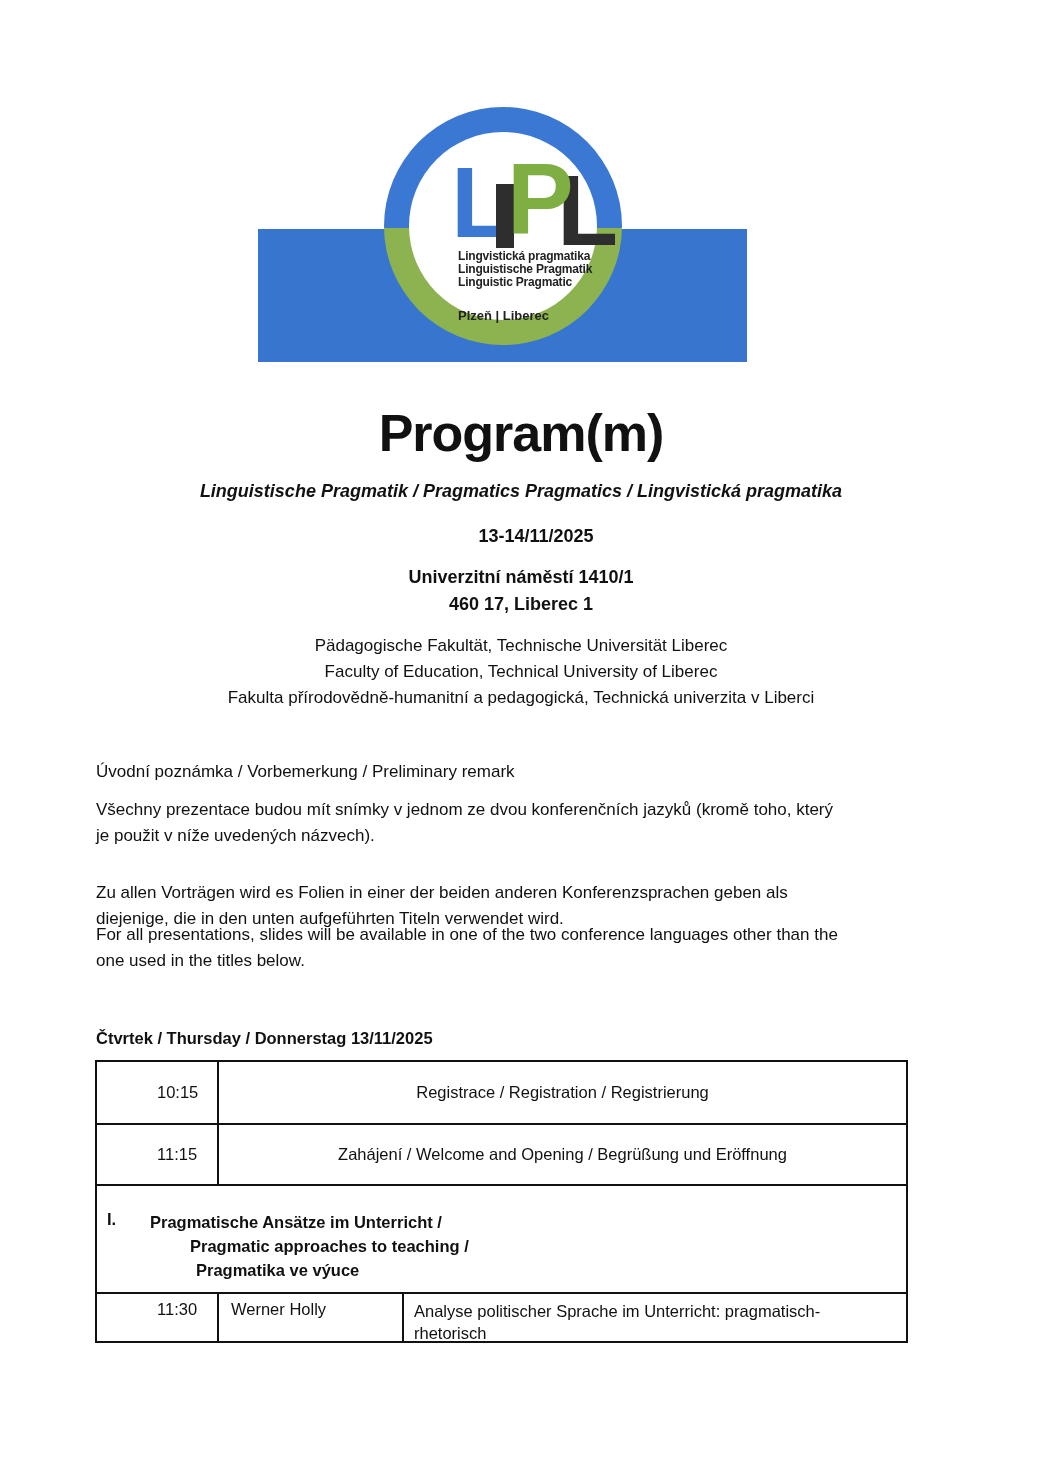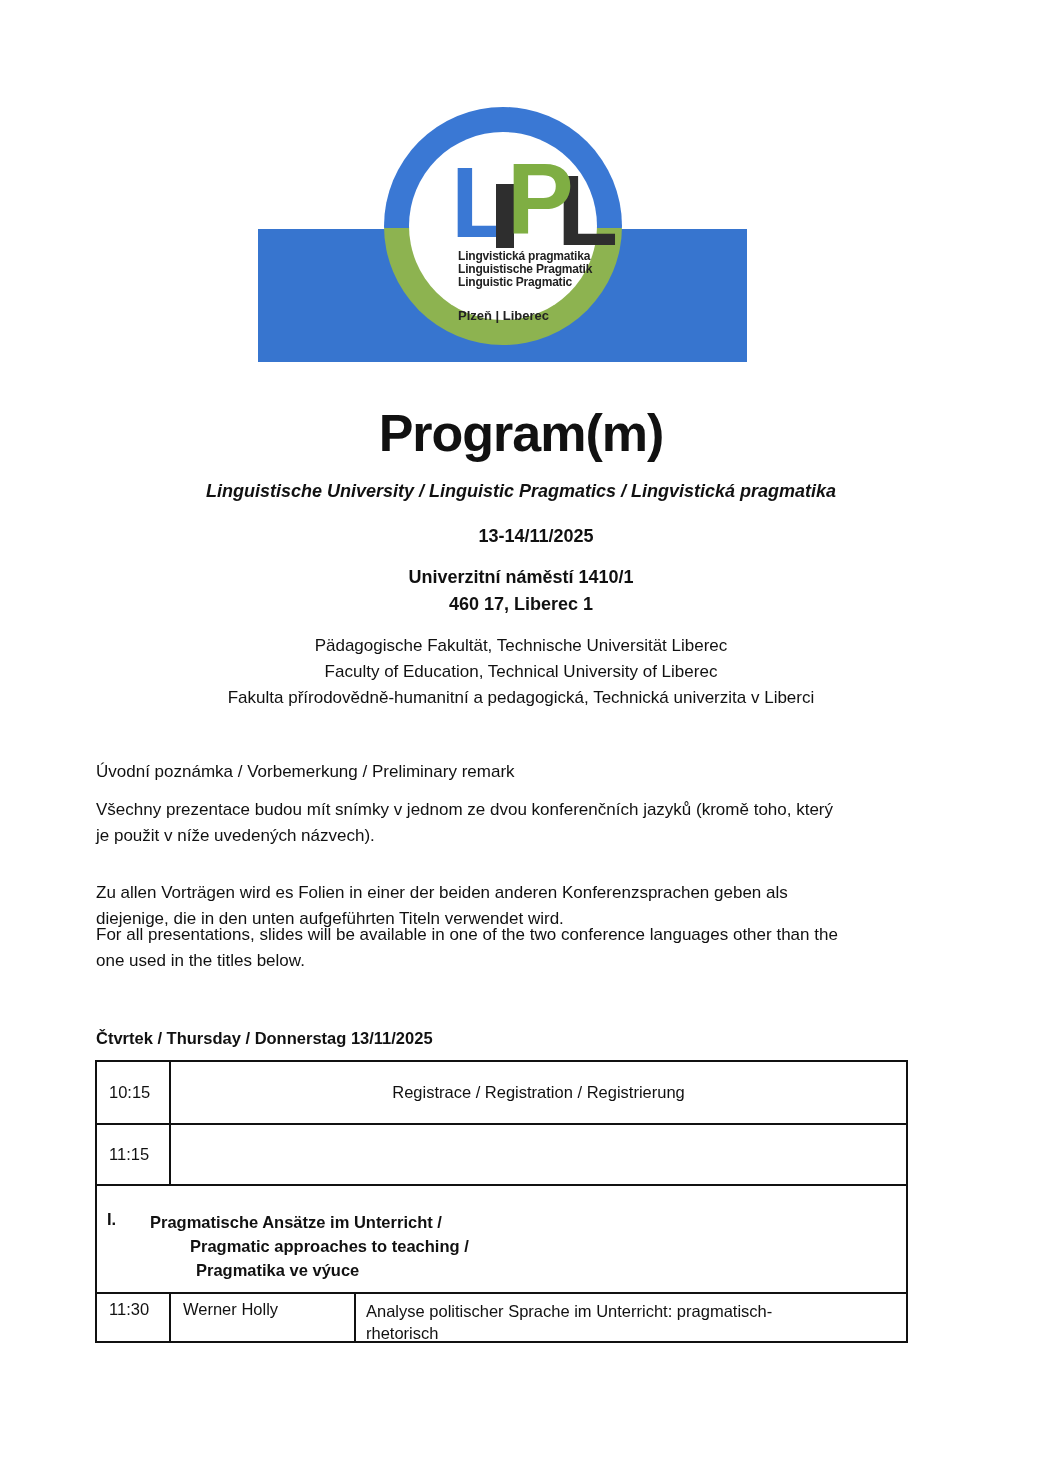--- a/index.html
+++ b/index.html
@@ -42,21 +42,21 @@
 
   
   .sched{left:95px;top:1060px;width:813px;border:2px solid #111;box-sizing:border-box;font-size:16.5px;}
   .srow{display:flex;border-bottom:2px solid #111;box-sizing:border-box;}
   .srow:last-child{border-bottom:none;}
   .row1{height:63px;}
   .row2{height:61px;}
   .rowsec{height:108px;}
   .row3{height:47px;}
   .tcell{width:74px;flex:0 0 74px;border-right:2px solid #111;box-sizing:border-box;
-         display:flex;align-items:center;padding-left:12px;}
+         display:flex;align-items:center;padding-left:12px;margin-left:48px;}
   .tcell.top{align-items:flex-start;padding-top:6px;}
   .ccell{flex:1;display:flex;align-items:center;justify-content:center;text-align:center;}
   .seccell{display:flex;padding-top:24px;font-weight:bold;}
   .sec-num{flex:0 0 43px;padding-left:10px;box-sizing:content-box;}
   .sec-lines{line-height:24px;}
   .sec-lines .ln2{margin-left:40px;}
   .sec-lines .ln3{margin-left:46px;}
   .speaker-cell{flex:0 0 185px;border-right:2px solid #111;box-sizing:border-box;padding:6px 0 0 12px;}
   .talk-cell{flex:1;padding:6px 10px 0 10px;line-height:22px;}
 </style>
@@ -76,21 +76,21 @@
     <div class="logo-lines">
       <div>Lingvistická pragmatika</div>
       <div>Linguistische Pragmatik</div>
       <div>Linguistic Pragmatic</div>
     </div>
     <div class="logo-cities">Plzeň | Liberec</div>
   </div>
 </div>
 
 <div class="abs ctr title">Program(m)</div>
-<div class="abs ctr subtitle">Linguistische University / Linguistic Pragmatics / Lingvistická pragmatika</div>
+<div class="abs ctr subtitle">Linguistische Pragmatik / Pragmatics Pragmatics / Lingvistická pragmatika</div>
 <div class="abs ctr dates">13-14/11/2025</div>
 
 <div class="abs ctr address">
   <div>Univerzitní náměstí 1410/1</div>
   <div>460 17, Liberec 1</div>
 </div>
 
 <div class="abs ctr affil">
   <div>Pädagogische Fakultät, Technische Universität Liberec</div>
   <div>Faculty of Education, Technical University of Liberec</div>
@@ -118,20 +118,21 @@
 
 <div class="abs sched">
 
   <div class="srow row1">
     <div class="tcell">10:15</div>
     <div class="ccell">Registrace / Registration / Registrierung</div>
   </div>
 
   <div class="srow row2">
     <div class="tcell">11:15</div>
+    <div class="ccell">Zahájení / Welcome and Opening / Begrüßung und Eröffnung</div>
   </div>
 
   <div class="srow rowsec">
     <div class="seccell">
       <div class="sec-num">I.</div>
       <div class="sec-lines">
         <div class="ln1">Pragmatische Ansätze im Unterricht /</div>
         <div class="ln2">Pragmatic approaches to teaching /</div>
         <div class="ln3">Pragmatika ve výuce</div>
       </div>

